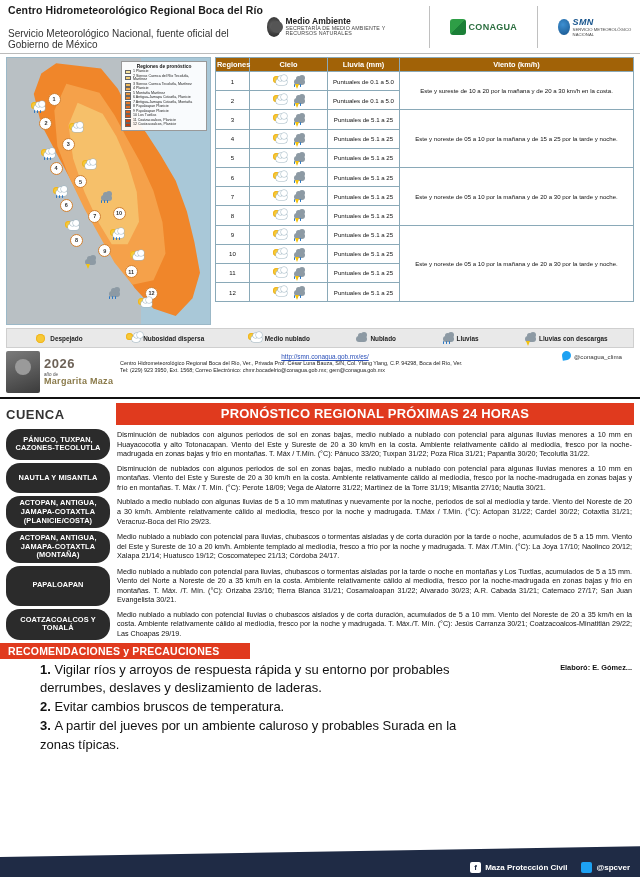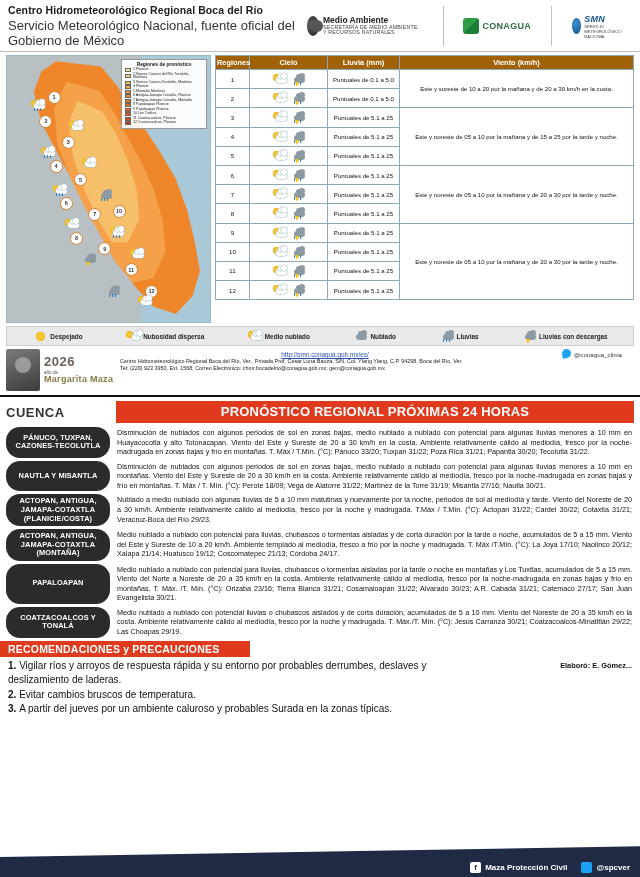--- a/index.html
+++ b/index.html
@@ -15,21 +15,21 @@
   .page { width:640px; height:877px; position:relative; }
 
   
   .header {
     display:flex; align-items:stretch; justify-content:space-between;
     padding: 4px 8px 3px 8px;
     border-bottom: 1px solid #bbb;
   }
   .header-left { display:flex; flex-direction:column; justify-content:center; }
   .h-title { font-size: 10.5px; font-weight:bold; color:#1b1b1b; letter-spacing:0.1px; }
-  .h-sub { font-size: 13px; color:#333; margin-top:2px; }
+  .h-sub { font-size: 10px; color:#333; margin-top:12px; }
   .header-right { display:flex; align-items:center; gap:20px; }
   .gob-logo { display:flex; align-items:center; gap:4px; }
   .gob-eagle {
     width:20px;height:20px;border-radius:50%;
     background: radial-gradient(circle at 50% 45%, #6f6f6f 0%, #3d3d3d 60%, #2a2a2a 100%);
     position:relative;
   }
   .gob-eagle:after{
     content:""; position:absolute; left:4px; top:4px; width:12px;height:12px;
     border-radius:50%; background:#555;
@@ -196,21 +196,21 @@
   }
 
   
   .rec-banner {
     margin-top:2px;
     background:#e03a1e; color:#fff; font-size:10.5px; font-weight:bold;
     padding:2px 8px; letter-spacing:.2px; width:250px;
   }
   .rec-body { display:flex; padding:2px 8px 0 8px; }
   .rec-list { flex:1; }
-  .rec-item { font-size:10px; line-height:1.45; color:#111; }
+  .rec-item { font-size:13px; line-height:1.45; color:#111;margin-left:32px; }
   .rec-num { font-weight:bold; }
   .elaboro { width:150px; text-align:right; font-size:7.4px; font-weight:bold; padding-top:2px; }
 
   .footer-bar {
     position:absolute; left:0; bottom:0; width:640px; height:20px;
     background:#1f2b45; display:flex; align-items:center; justify-content:flex-end;
     padding-right:10px; gap:14px;
   }
   .f-item { display:flex; align-items:center; gap:4px; color:#fff; font-size:8px; font-weight:bold; }
   .fb-icon { width:11px;height:11px;border-radius:2px;background:#fff;color:#1f2b45;

